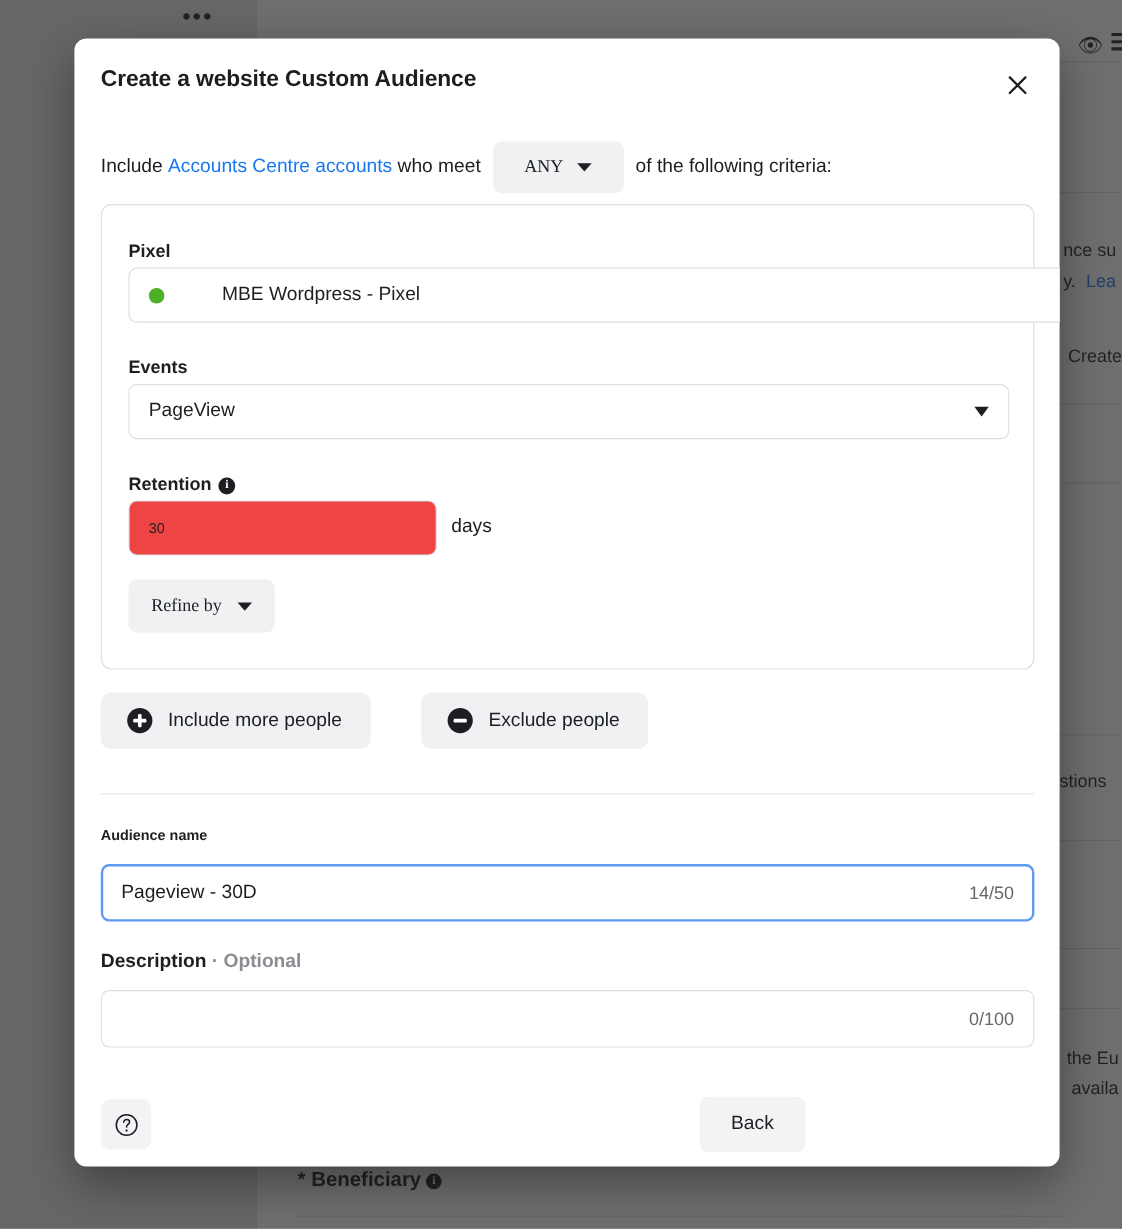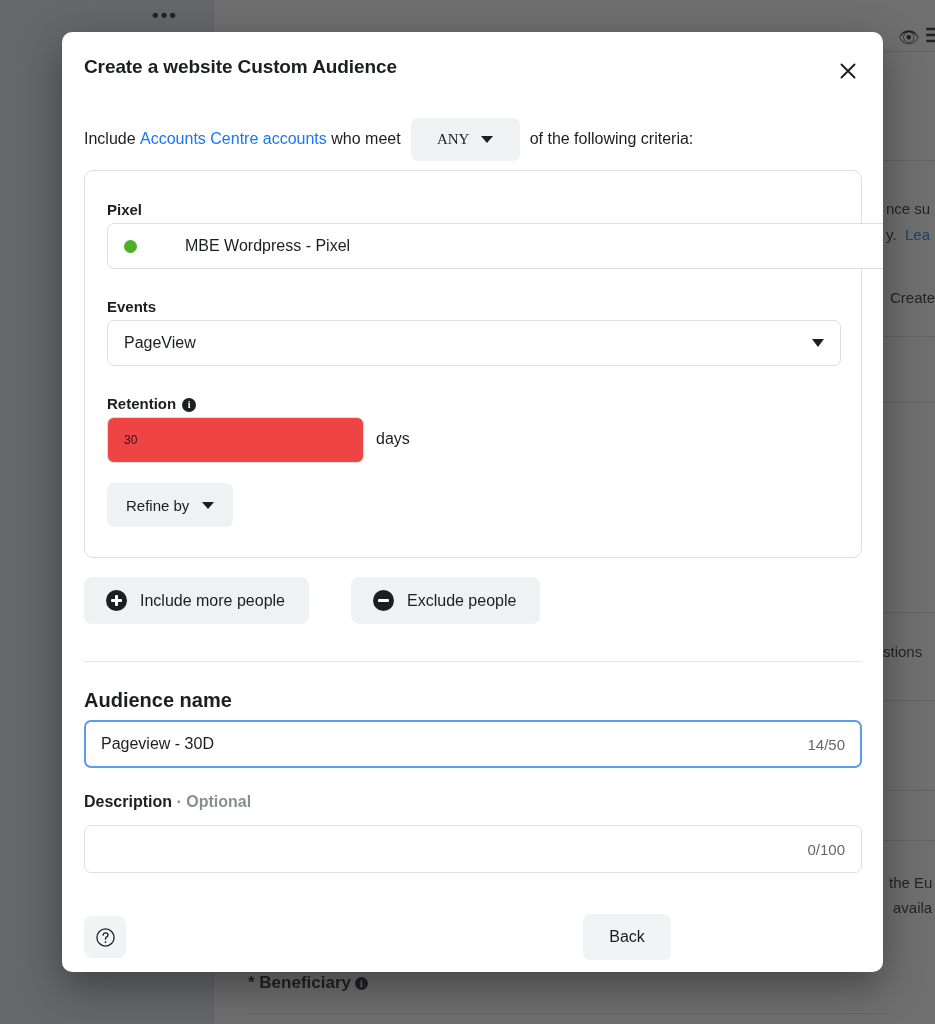--- a/index.html
+++ b/index.html
@@ -264,21 +264,21 @@
     background: #eff1f3;
     border: none;
     border-radius: 7px;
     display: inline-flex;
     align-items: center;
     gap: 13px;
     padding: 0 19px;
     font-size: 15px;
     color: #1c1e21;
     cursor: pointer;
-    font-family: Liberation Sans, sans-serif;
+    font-family: Liberation Serif, serif;
   }
 
   
   .pill {
     position: absolute;
     height: 47px;
     background: #eff1f3;
     border: none;
     border-radius: 8px;
     display: inline-flex;
@@ -313,21 +313,21 @@
     position: absolute;
     left: 22px; top: 629px;
     width: 778px; height: 1px;
     background: #e4e6eb;
   }
 
   
   .lbl-audience-name {
     position: absolute;
     left: 22px; top: 657px;
-    font-size: 20px;
+    font-size: 12px;
     font-weight: 700;
     color: #1c1e21;
   }
   .name-wrap {
     position: absolute;
     left: 22px; top: 688px;
     width: 778px; height: 48px;
     border: 2px solid #5b9cf2;
     border-radius: 7px;
     background: #fff;

